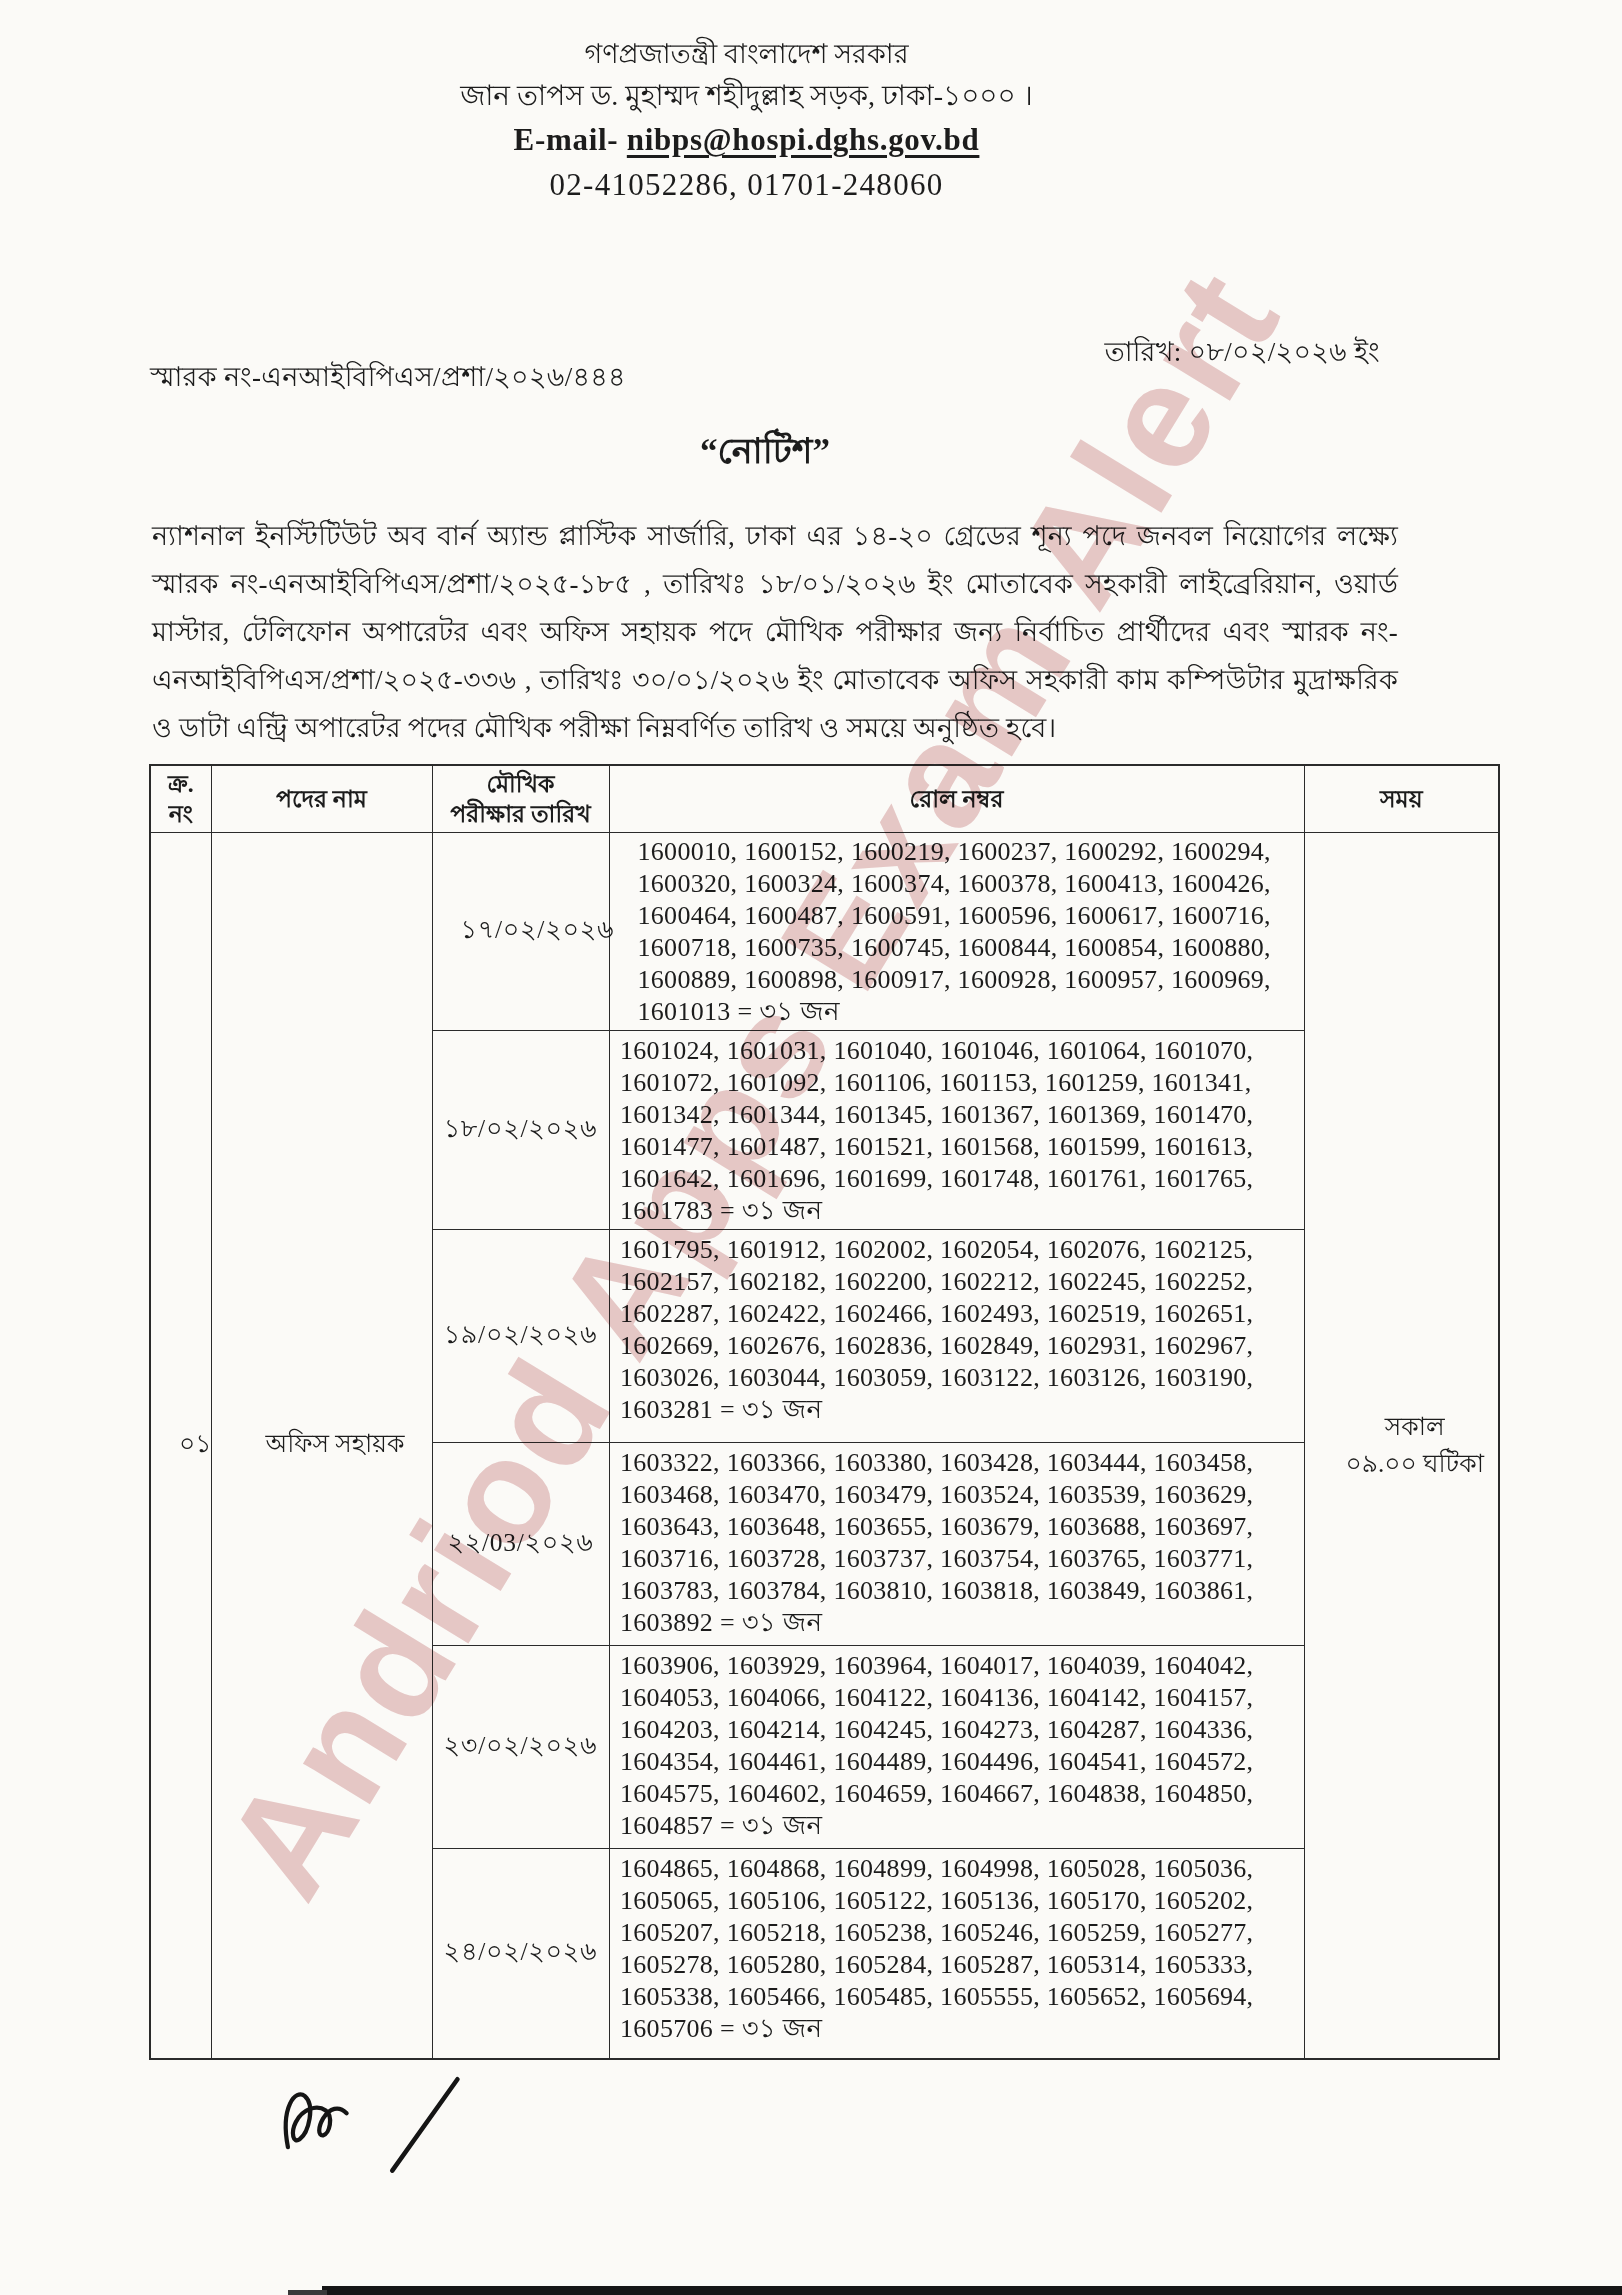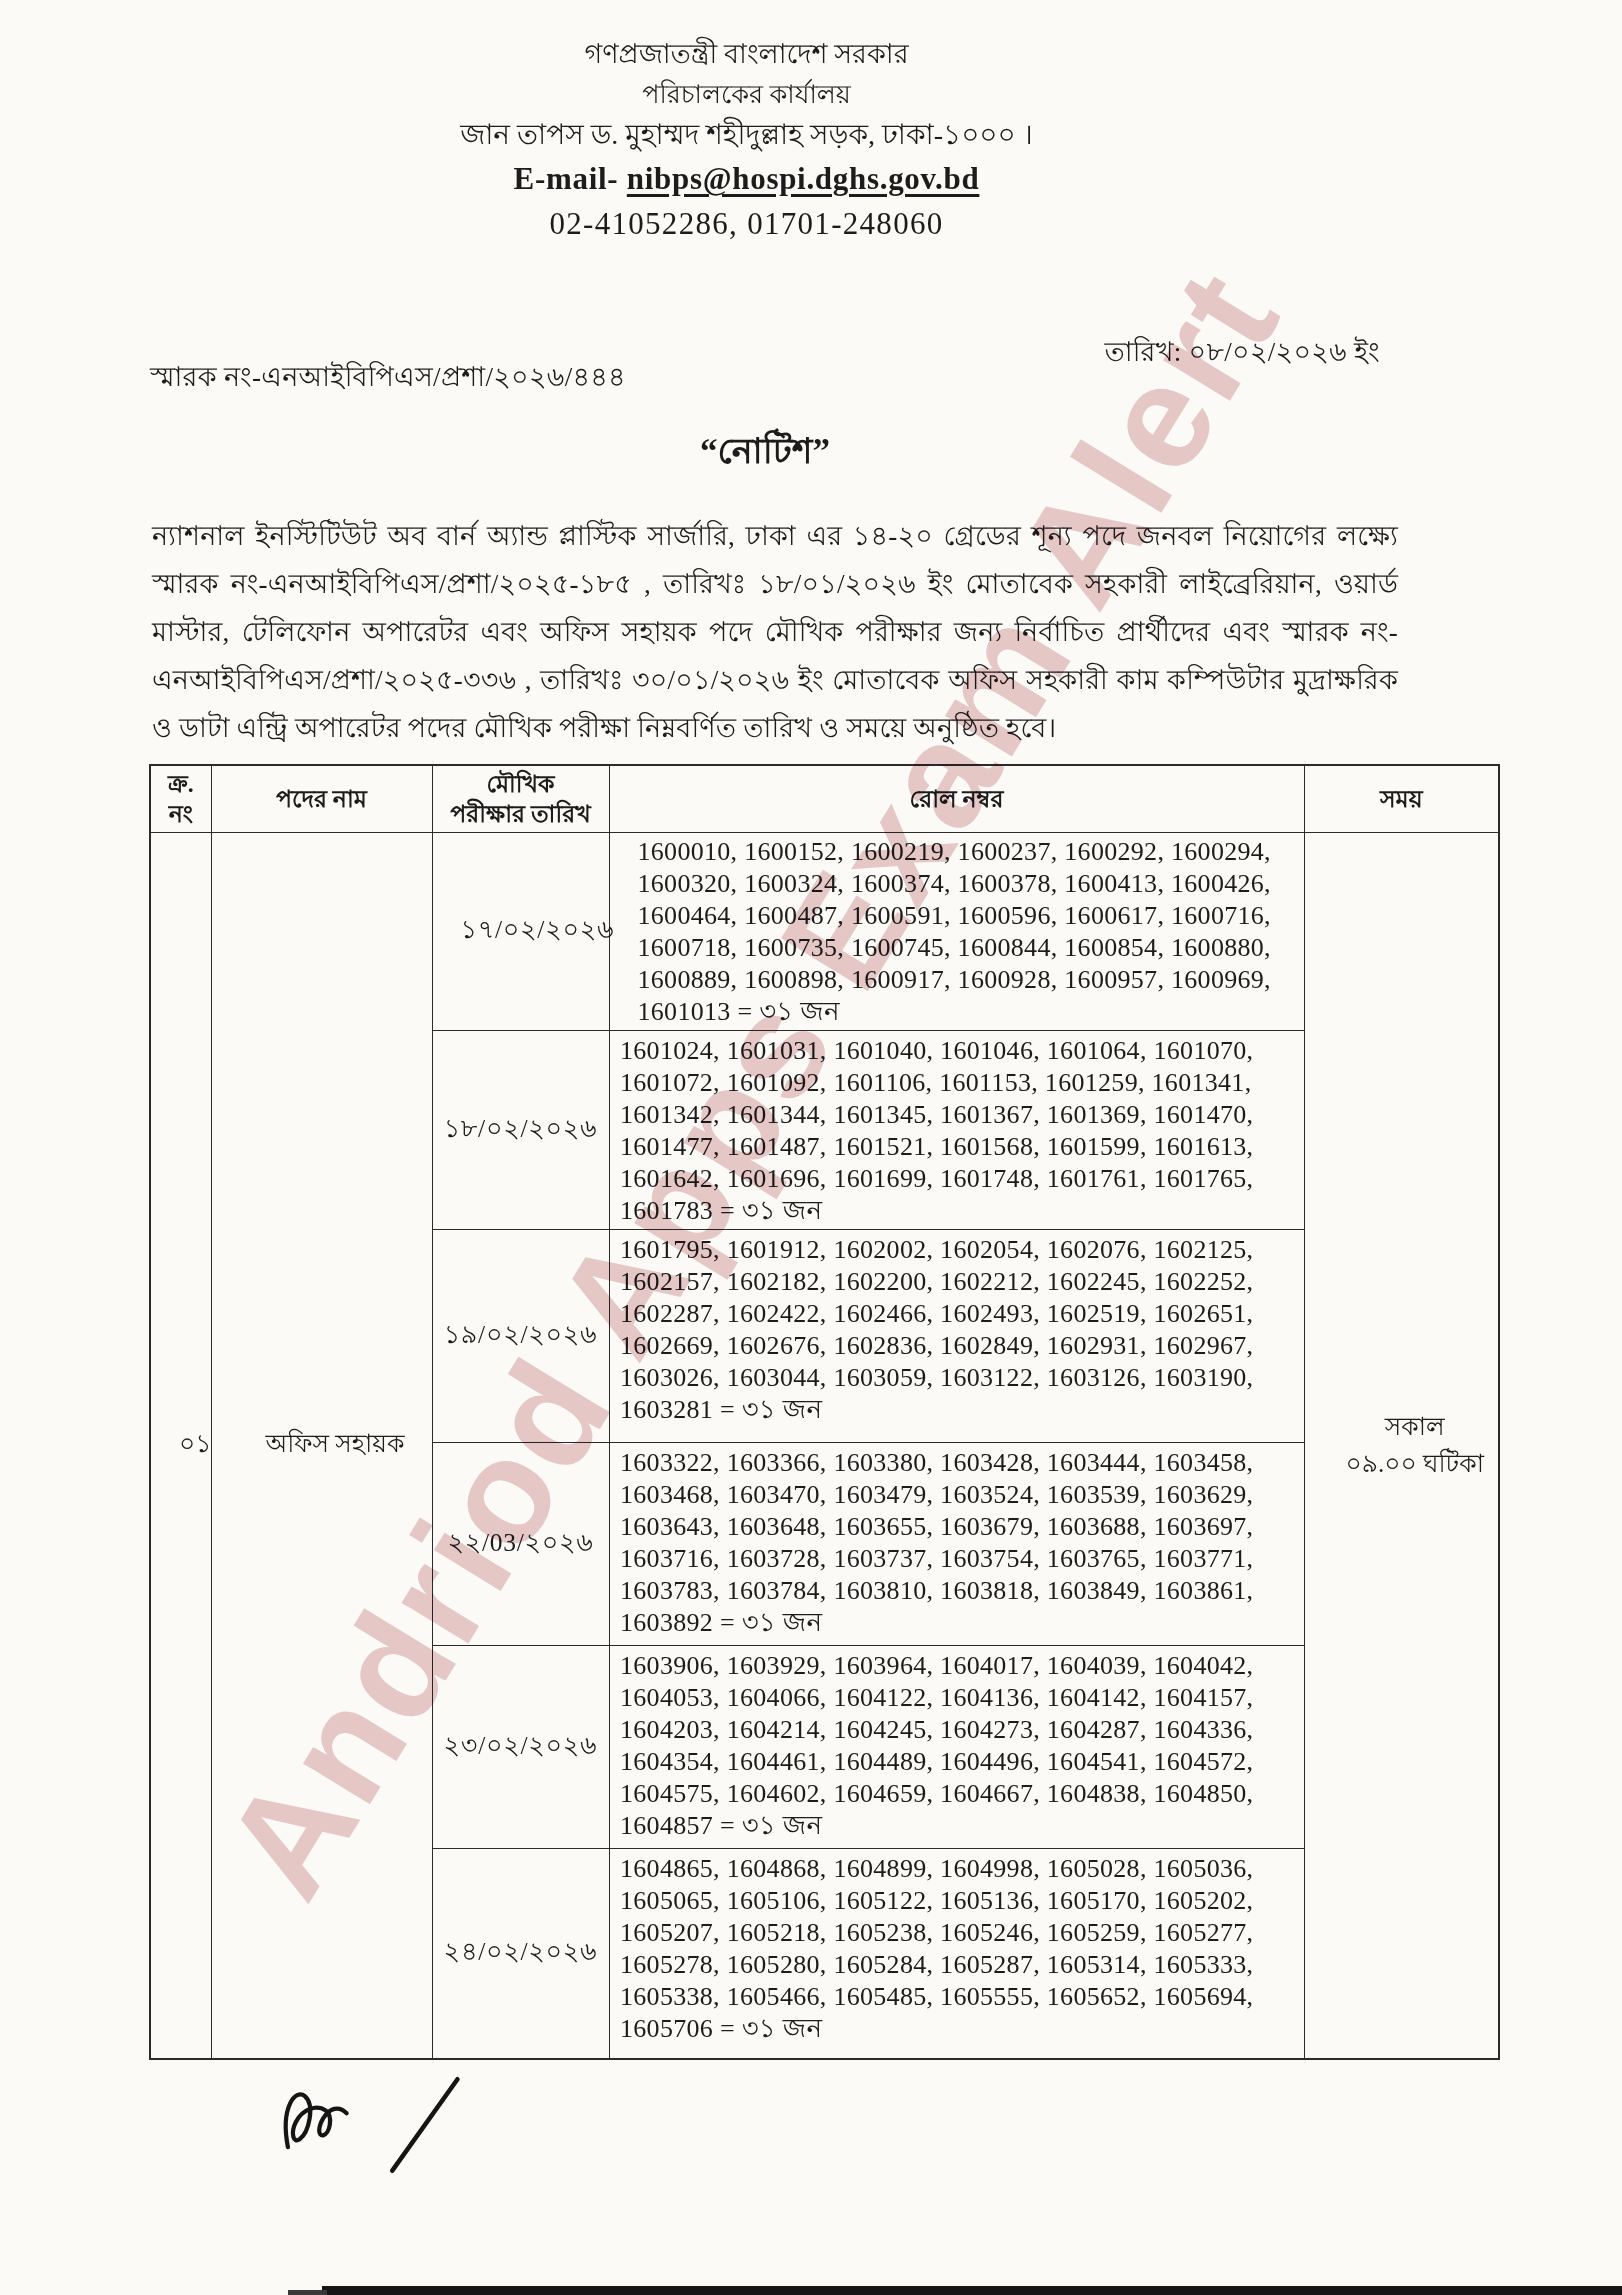--- a/index.html
+++ b/index.html
@@ -65,21 +65,20 @@
 <body>
 
 <div class="page">
 
   <div class="watermark">Andriod Apps Exam Alert</div>
 
   <div class="content">
 
     <div class="letterhead">
       <div class="lh1">গণপ্রজাতন্ত্রী বাংলাদেশ সরকার</div>
-      <div class="lh2">পরিচালকের কার্যালয়</div>
       <div class="lh4">জান তাপস ড. মুহাম্মদ শহীদুল্লাহ সড়ক, ঢাকা-১০০০ ।</div>
       <div class="lh-email"><span>E-mail- </span><span class="addr">nibps@hospi.dghs.gov.bd</span></div>
       <div class="lh-phone">02-41052286, 01701-248060</div>
     </div>
 
 
     <div class="memo-row">
       <span class="memo-no">স্মারক নং-এনআইবিপিএস/প্রশা/২০২৬/৪৪৪</span>
       <span class="date-line">তারিখ: ০৮/০২/২০২৬ ইং</span>
     </div>

